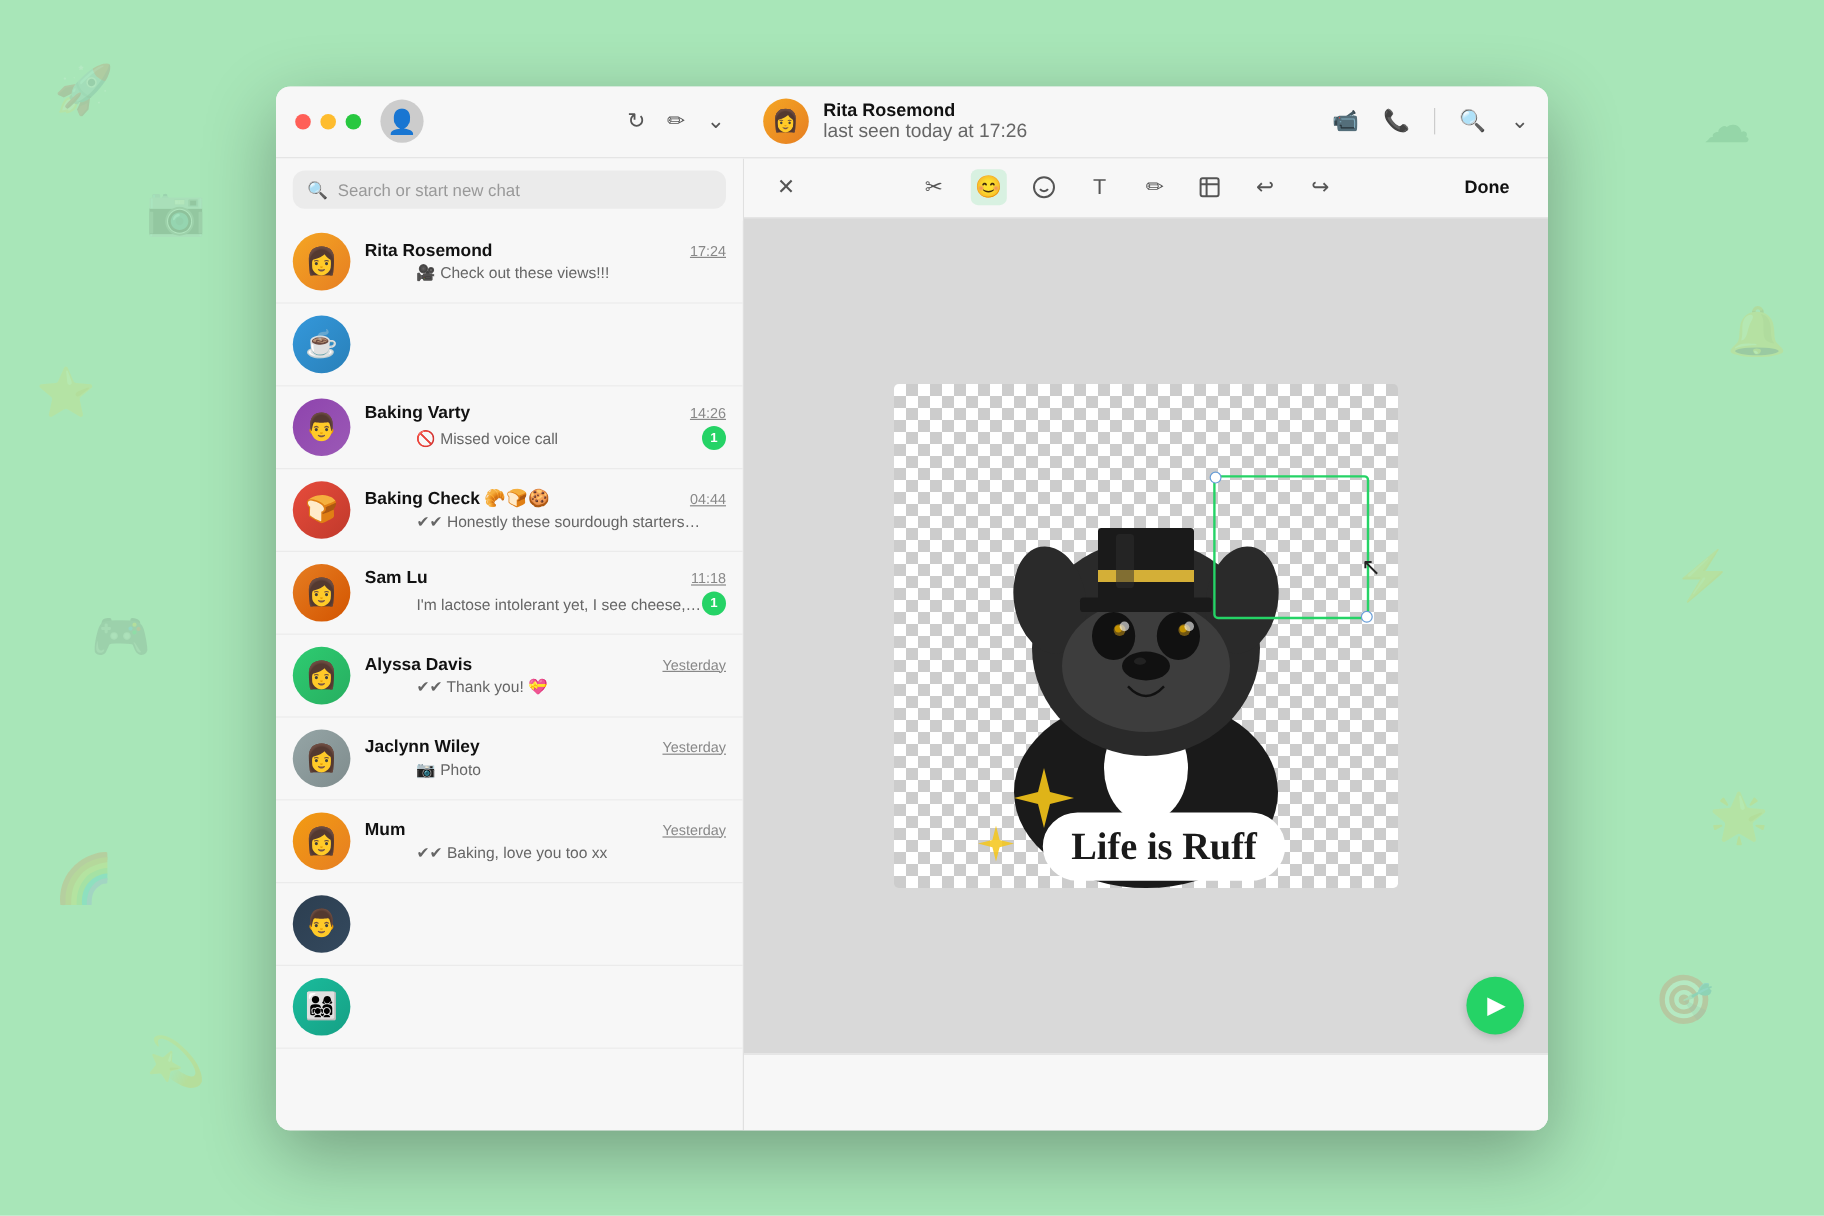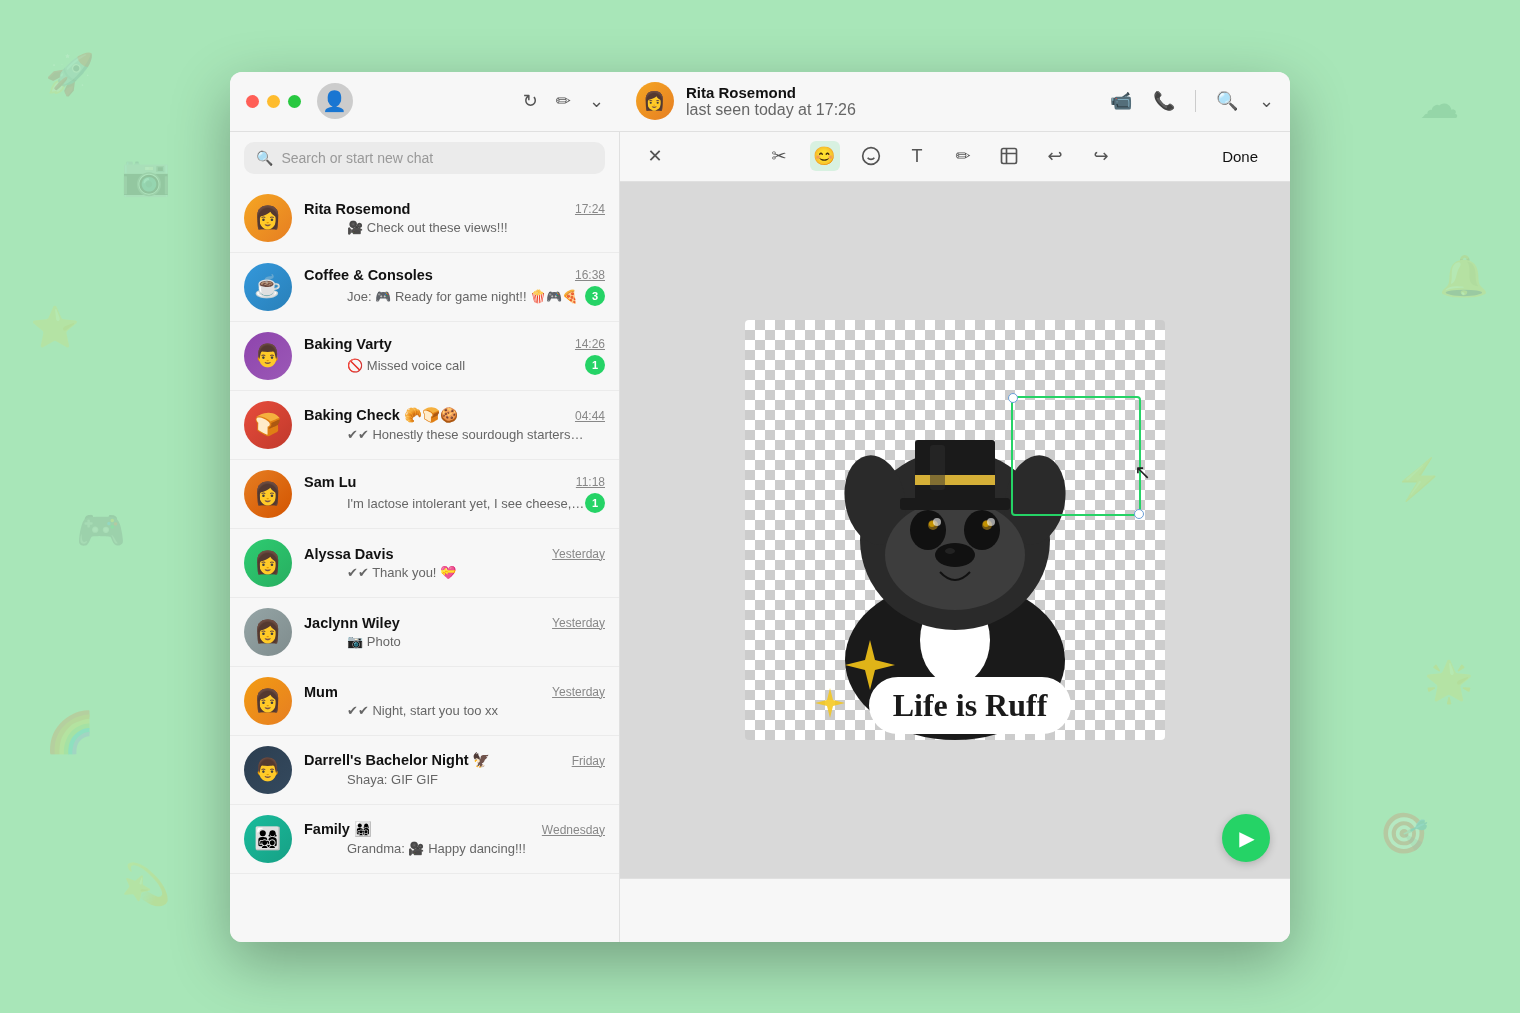--- a/index.html
+++ b/index.html
@@ -278,21 +278,21 @@
 
     .toolbar-icon.active {
       background: rgba(37, 211, 102, 0.15);
       color: #25d366;
     }
 
     .done-btn {
       background: none;
       border: none;
       font-size: 15px;
-      font-weight: 400;
+      font-weight: 700;
       color: #111;
       cursor: pointer;
       padding: 6px 12px;
     }
 
     
     .sticker-editor {
       flex: 1;
       display: flex;
       align-items: center;
@@ -474,30 +474,20 @@
         <div class="chat-preview-row">
           <span class="chat-preview">🎥 Check out these views!!!</span>
 
         </div>
       </div>
     </div>
           <div class="chat-item">
       <div class="chat-avatar av-coffee">
         ☕
       </div>
-      <div class="chat-info">
-        <div class="chat-name-row">
-          <span class="chat-name">Coffee &amp; Consoles</span>
-          <span class="chat-time">16:38</span>
-        </div>
-        <div class="chat-preview-row">
-          <span class="chat-preview">Joe: 🎮 Ready for game night!! 🍿🎮🍕</span>
-          <span class="unread-badge">3</span>
-        </div>
-      </div>
     </div>
           <div class="chat-item">
       <div class="chat-avatar av-abeesh">
         👨
       </div>
       <div class="chat-info">
         <div class="chat-name-row">
           <span class="chat-name">Baking Varty</span>
           <span class="chat-time">14:26</span>
         </div>
@@ -570,53 +560,33 @@
           <div class="chat-item">
       <div class="chat-avatar av-mum">
         👩
       </div>
       <div class="chat-info">
         <div class="chat-name-row">
           <span class="chat-name">Mum</span>
           <span class="chat-time">Yesterday</span>
         </div>
         <div class="chat-preview-row">
-          <span class="chat-preview">✔✔ Night, start you too xx</span>
+          <span class="chat-preview">✔✔ Baking, love you too xx</span>
 
         </div>
       </div>
     </div>
           <div class="chat-item">
       <div class="chat-avatar av-darrell">
         👨
       </div>
-      <div class="chat-info">
-        <div class="chat-name-row">
-          <span class="chat-name">Darrell's Bachelor Night 🦅</span>
-          <span class="chat-time">Friday</span>
-        </div>
-        <div class="chat-preview-row">
-          <span class="chat-preview">Shaya: GIF GIF</span>
-
-        </div>
-      </div>
     </div>
           <div class="chat-item">
       <div class="chat-avatar av-family">
         👨‍👩‍👧‍👦
-      </div>
-      <div class="chat-info">
-        <div class="chat-name-row">
-          <span class="chat-name">Family 👨‍👩‍👧‍👦</span>
-          <span class="chat-time">Wednesday</span>
-        </div>
-        <div class="chat-preview-row">
-          <span class="chat-preview">Grandma: 🎥 Happy dancing!!!</span>
-
-        </div>
       </div>
     </div>
         </div>
     </div>
 
     <div class="chat-area">
 
       <div class="editor-toolbar">
         <div class="toolbar-icon">✕</div>
         <div style="flex:1"></div>

